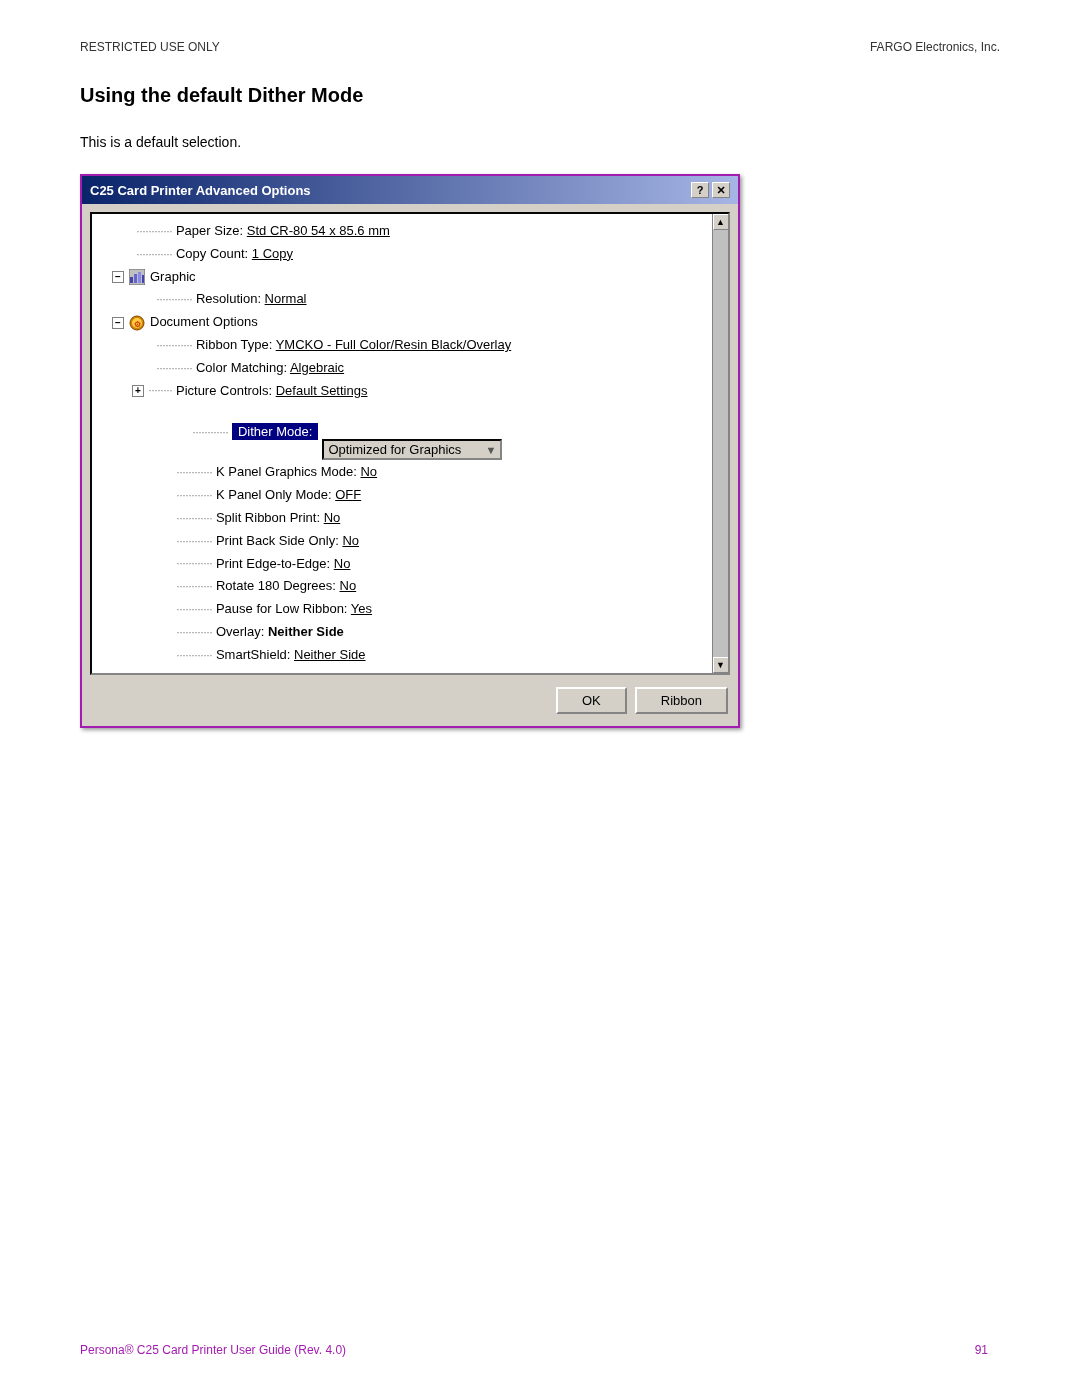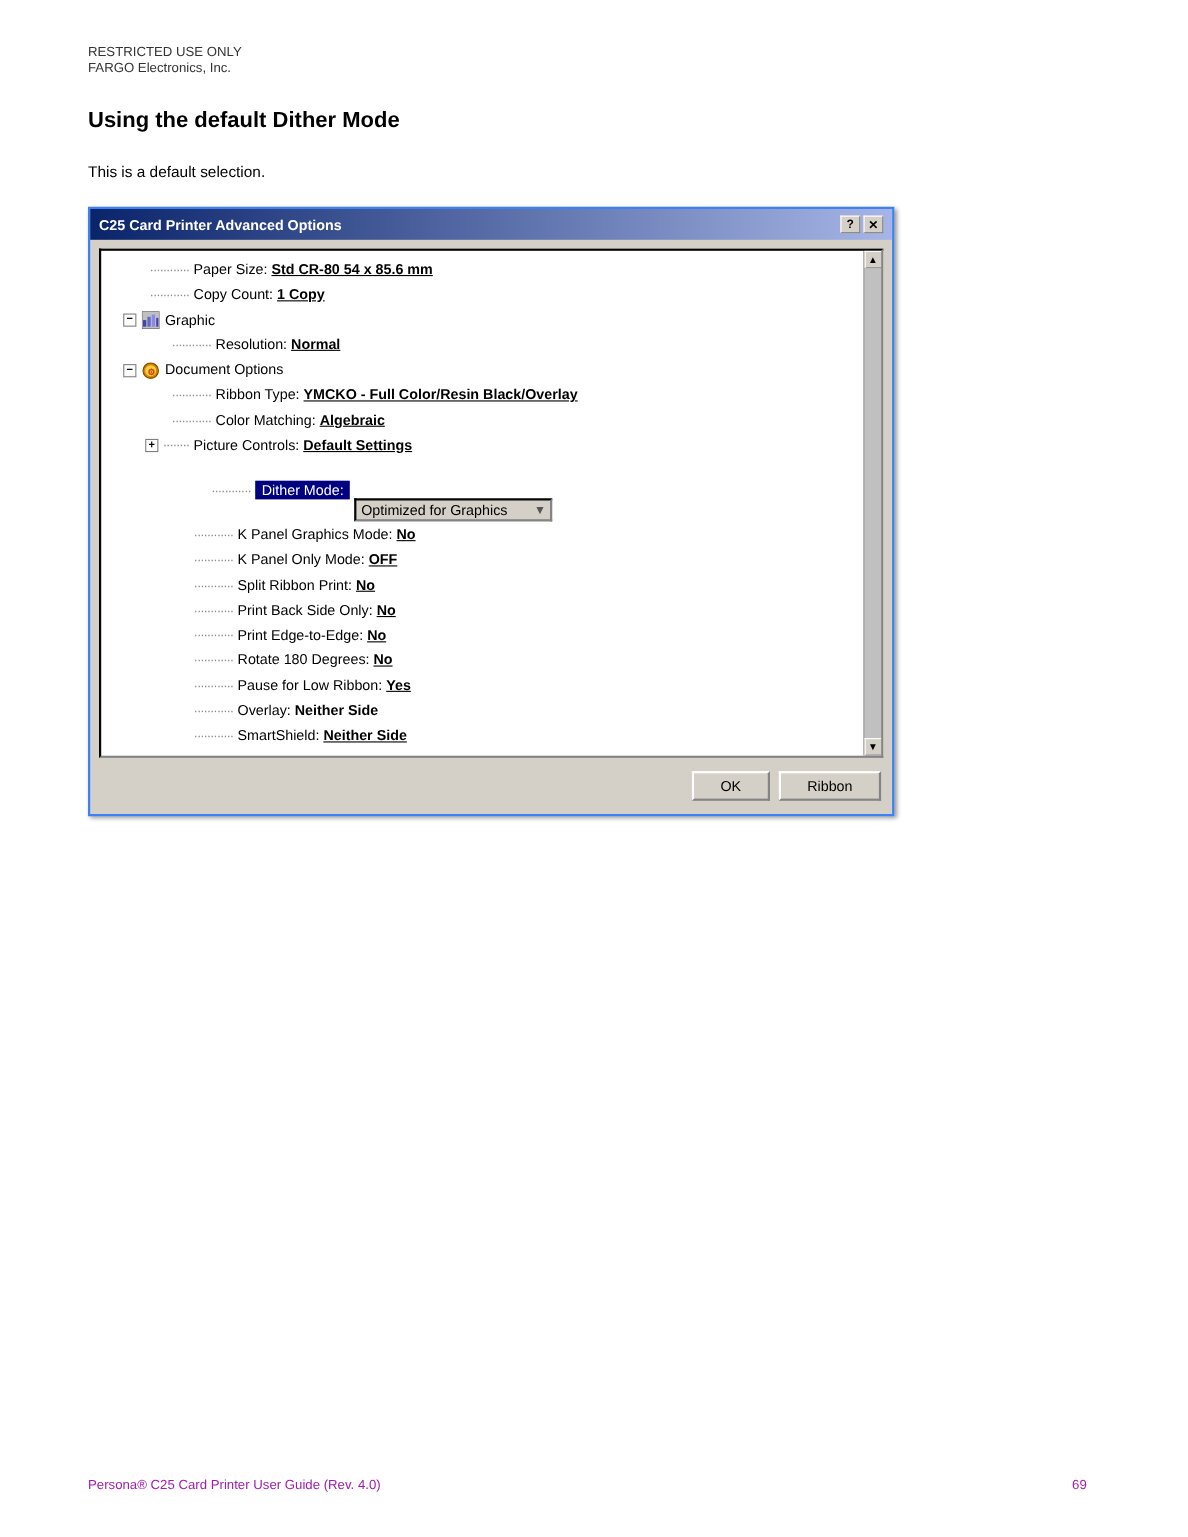--- a/index.html
+++ b/index.html
@@ -19,41 +19,40 @@
       padding: 40px 80px;
       position: relative;
     }
 
     .header-bar {
       display: flex;
       justify-content: space-between;
       margin-bottom: 30px;
       font-size: 12px;
       color: #333;
-      flex-direction: column;
     }
 
     .section-title {
       font-size: 20px;
       font-weight: bold;
       margin-bottom: 27px;
       color: #000;
     }
 
     .intro-text {
       font-size: 14px;
       margin-bottom: 24px;
       color: #000;
     }
 
     
     .dialog {
-      border: 2px solid #3b82f6;
-      background: #d4d0c8;
-      width: 733px;
+      border: 2px solid #a21caf;
+      background: #d4d0c8;
+      width: 660px;
       box-shadow: 2px 2px 4px rgba(0,0,0,0.4);
     }
 
     .dialog-titlebar {
       background: linear-gradient(to right, #0a246a, #a6b5e5);
       color: #fff;
       padding: 4px 8px;
       display: flex;
       align-items: center;
       justify-content: space-between;
@@ -192,21 +191,20 @@
       color: #000;
     }
 
     .tree-label {
       color: #000;
     }
 
     .tree-value-underline {
       text-decoration: underline;
       color: #000;
-      font-weight: bold;
     }
 
     
     .dither-row {
       display: flex;
       align-items: center;
       padding: 1px 0;
       padding-left: 96px;
     }
 
@@ -432,16 +430,16 @@
       <div class="button-row">
         <button class="win-button">OK</button>
         <button class="win-button">Ribbon</button>
       </div>
 
     </div>
   </div>
 
   <div class="footer">
     <span>Persona® C25 Card Printer User Guide (Rev. 4.0)</span>
-    <span class="page-number">69</span>
+    <span class="page-number">91</span>
   </div>
 
 </div>
 
 </body></html>

